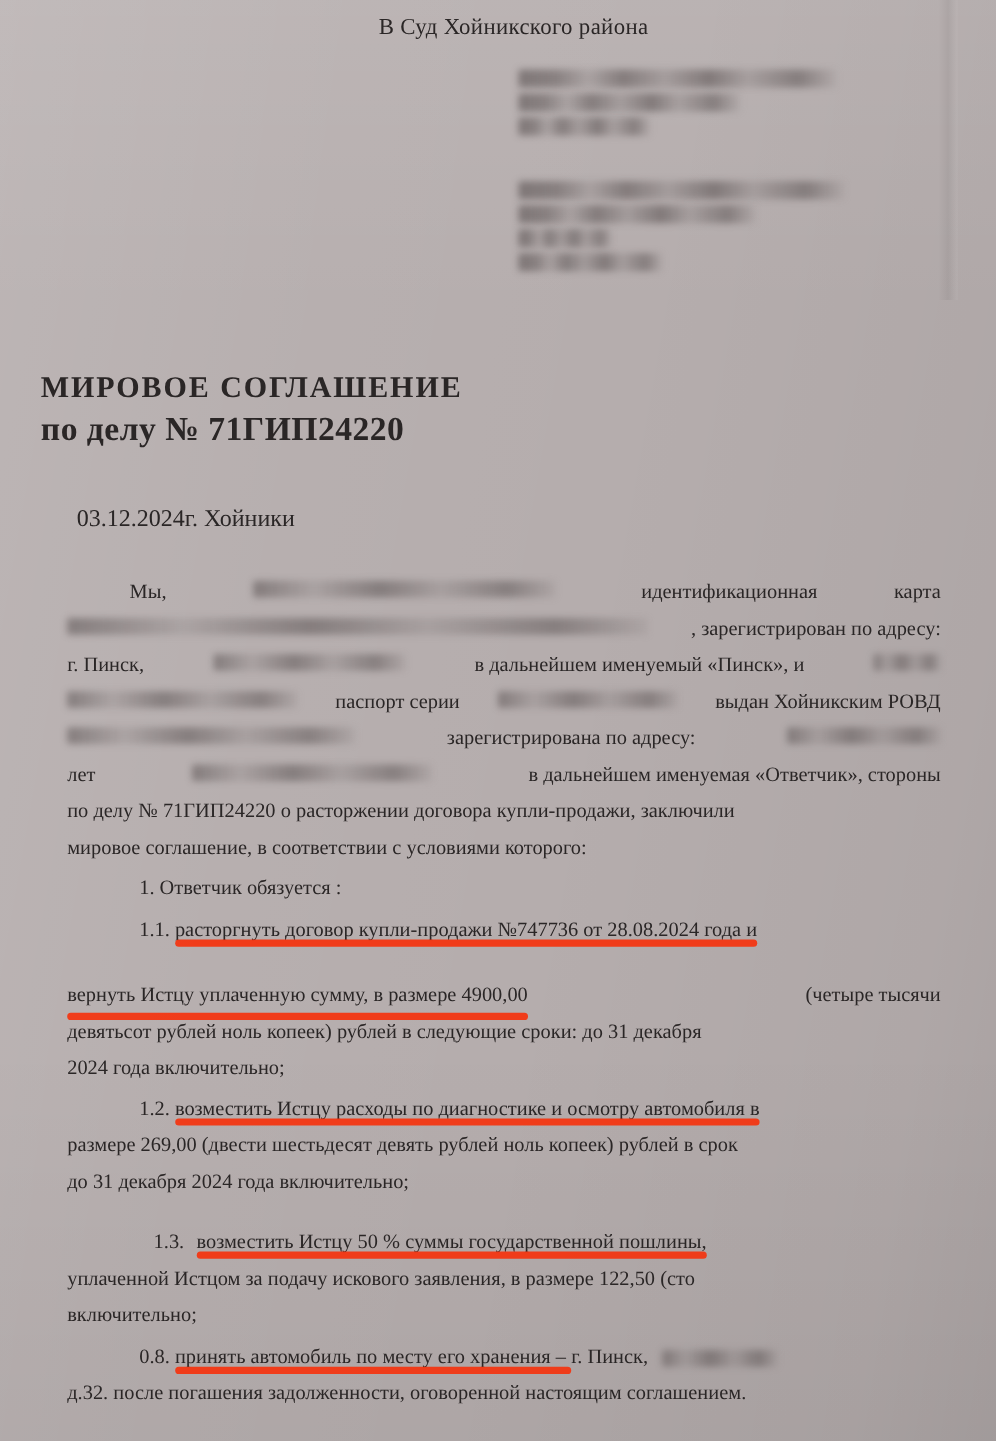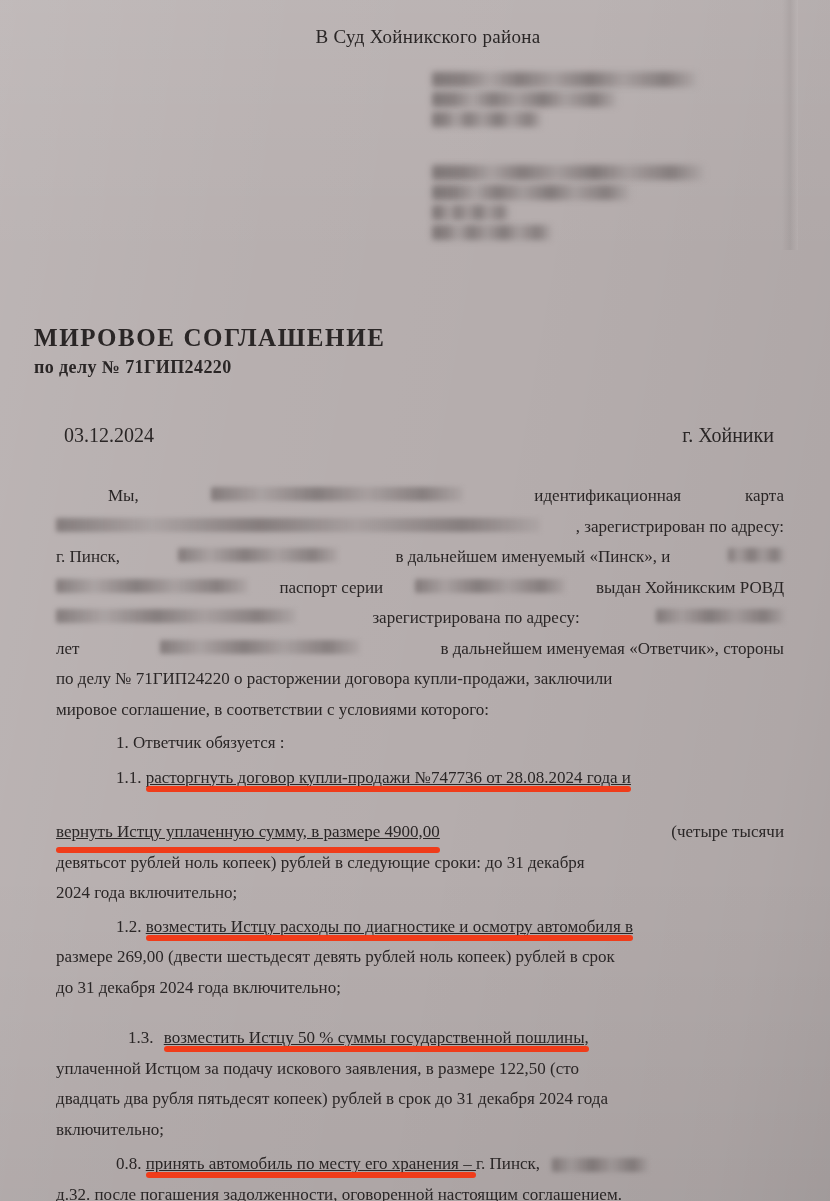--- a/index.html
+++ b/index.html
@@ -28,21 +28,21 @@
     position:absolute;inset:0;
     padding:0 34px;
     box-sizing:border-box;
   }
 
   
   .court{
     text-align:center;
     font-size:19px;
     letter-spacing:0.3px;
-    padding-top:26px;
+    padding-top:12px;
     margin-left:26px;
   }
 
   .party-block{
     margin-left:398px;
     margin-top:24px;
     line-height:26px;
   }
   .party-block.second{margin-top:38px;}
 
@@ -82,25 +82,25 @@
   }
 
   .title{
     text-align:left;
     margin-top:84px;
   }
   .title .t1{
     font-size:25px;font-weight:bold;letter-spacing:1.6px;
   }
   .title .t2{
-    font-size:18px;font-weight:bold;margin-top:5px;letter-spacing:0.4px;
+    font-size:28px;font-weight:bold;margin-top:5px;letter-spacing:0.4px;
   }
 
   .dateline{
-    display:flex;justify-content:space-between;
+    display:flex;justify-content:flex-start;
     font-size:20px;
     margin-top:46px;
     padding:0 22px 0 30px;
   }
 
   .body{
     margin-top:34px;
     font-size:17px;
     line-height:30.5px;
     padding:0 12px 0 22px;
@@ -112,21 +112,21 @@
   }
   .just{
     display:flex;
     justify-content:space-between;
     align-items:baseline;
   }
   .ind{padding-left:60px;}
   .ind2{padding-left:72px;}
 
   
-  .mark{position:relative;text-decoration:underline;}
+  .mark{position:relative;}
   .mark::after{
     content:"";
     position:absolute;
     left:0;right:0;bottom:-5px;
     height:6px;
     background:#f4340f;
     border-radius:3px;
     opacity:0.93;
   }
   .nowrapgrp{white-space:nowrap;margin-top:24px;}
@@ -225,21 +225,20 @@
       <span class="mark">возместить Истцу расходы по диагностике и осмотру автомобиля в</span>
     </div>
     <div class="ln">размере 269,00 (двести шестьдесят девять рублей ноль копеек) рублей в срок</div>
     <div class="ln">до 31 декабря 2024 года включительно;</div>
 
     <div class="ln ind2" style="margin-top:20px">
       <span>1.3.</span>
       <span class="mark" style="margin-left:6px">возместить  Истцу  50 %  суммы  государственной  пошлины,</span>
     </div>
     <div class="ln">уплаченной Истцом за подачу искового заявления, в размере 122,50 (сто</div>
-    <div class="ln">двадцать два рубля пятьдесят копеек) рублей в срок до 31 декабря 2024 года</div>
     <div class="ln">включительно;</div>
 
     <div class="ln ind" style="margin-top:4px">
       <span>0.8.</span>
       <span class="mark">принять автомобиль по месту его хранения – </span>
       <span>г. Пинск,</span>
       <span class="ir" style="width:96px;margin-left:8px"></span>
     </div>
     <div class="ln">д.32. после погашения задолженности, оговоренной настоящим соглашением.</div>
 

